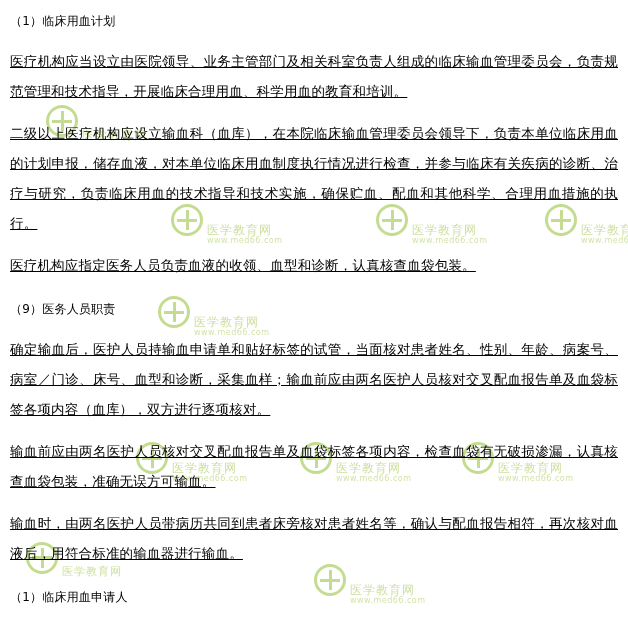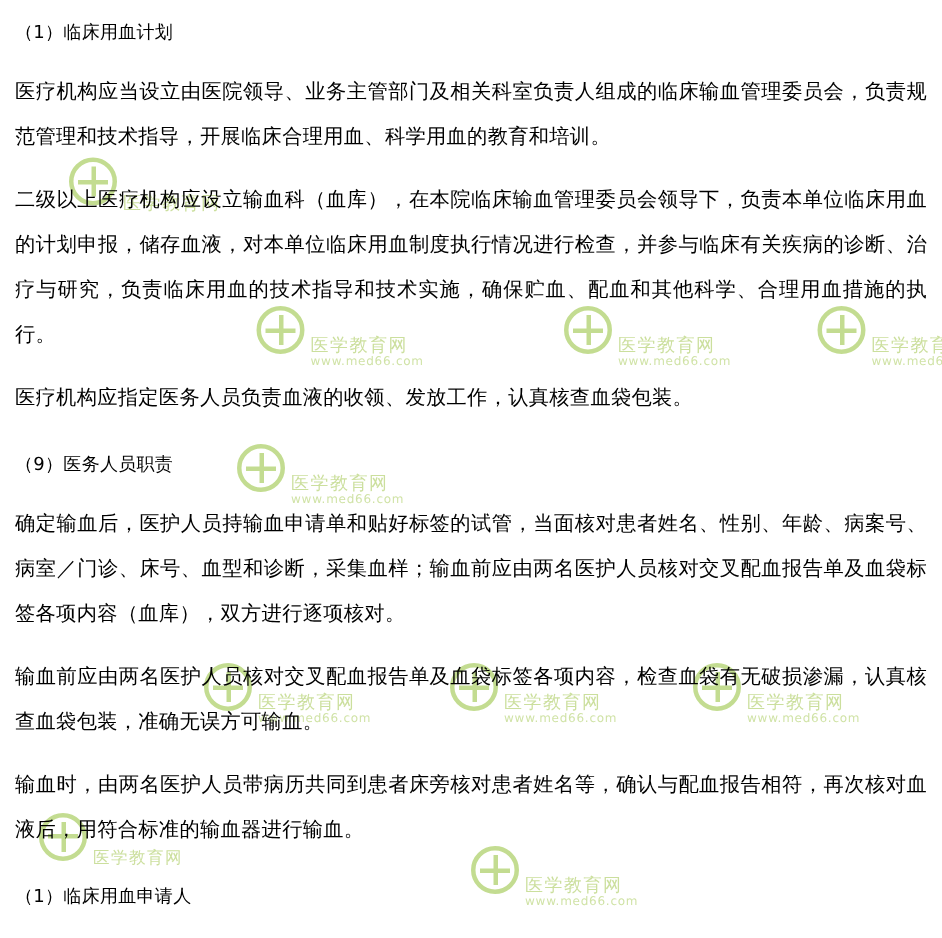--- a/index.html
+++ b/index.html
@@ -91,20 +91,21 @@
   .content {
     position: relative;
     z-index: 10;
   }
   p.para {
     margin: 0;
     font-size: 13.5px;
     line-height: 30px;
     text-align: justify;
     letter-spacing: 0.2px;
+    text-decoration: underline;
   }
   p.heading {
     margin: 0;
     font-size: 12px;
     line-height: 30px;
     letter-spacing: 0.2px;
   }
   .sp-10 { height: 10px; }
   .sp-12 { height: 12px; }
   .sp-14 { height: 14px; }
@@ -197,21 +198,21 @@
   </div>
 
   <div class="content">
 
     <p class="heading">（1）临床用血计划</p>
     <div class="sp-10"></div>
     <p class="para">医疗机构应当设立由医院领导、业务主管部门及相关科室负责人组成的临床输血管理委员会，负责规范管理和技术指导，开展临床合理用血、科学用血的教育和培训。</p>
     <div class="sp-12"></div>
     <p class="para">二级以上医疗机构应设立输血科（血库），在本院临床输血管理委员会领导下，负责本单位临床用血的计划申报，储存血液，对本单位临床用血制度执行情况进行检查，并参与临床有关疾病的诊断、治疗与研究，负责临床用血的技术指导和技术实施，确保贮血、配血和其他科学、合理用血措施的执行。</p>
     <div class="sp-12"></div>
-    <p class="para">医疗机构应指定医务人员负责血液的收领、发放工作，认真核查血袋包装。</p>
+    <p class="para">医疗机构应指定医务人员负责血液的收领、血型和诊断，认真核查血袋包装。</p>
     <div class="sp-14"></div>
     <p class="heading">（9）医务人员职责</p>
     <div class="sp-10"></div>
     <p class="para">确定输血后，医护人员持输血申请单和贴好标签的试管，当面核对患者姓名、性别、年龄、病案号、病室／门诊、床号、血型和诊断，采集血样；输血前应由两名医护人员核对交叉配血报告单及血袋标签各项内容（血库），双方进行逐项核对。</p>
     <div class="sp-12"></div>
     <p class="para">输血前应由两名医护人员核对交叉配血报告单及血袋标签各项内容，检查血袋有无破损渗漏，认真核查血袋包装，准确无误方可输血。</p>
     <div class="sp-12"></div>
     <p class="para">输血时，由两名医护人员带病历共同到患者床旁核对患者姓名等，确认与配血报告相符，再次核对血液后，用符合标准的输血器进行输血。</p>
     <div class="sp-14"></div>
     <p class="heading">（1）临床用血申请人</p>

